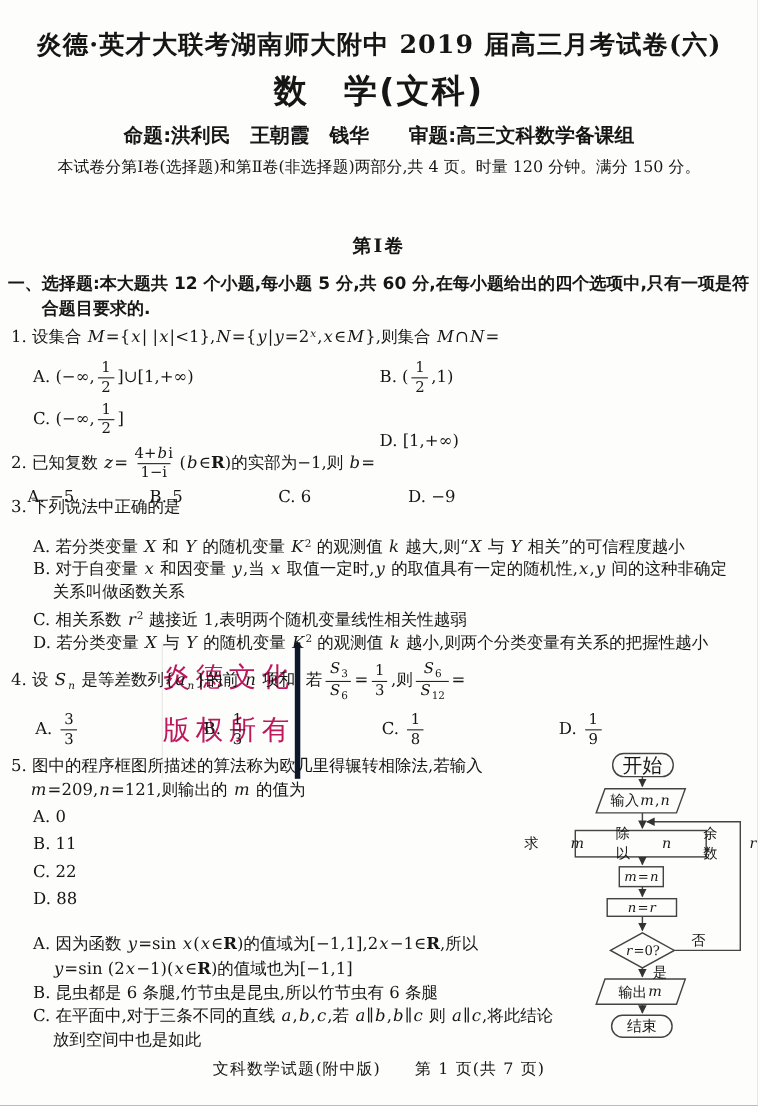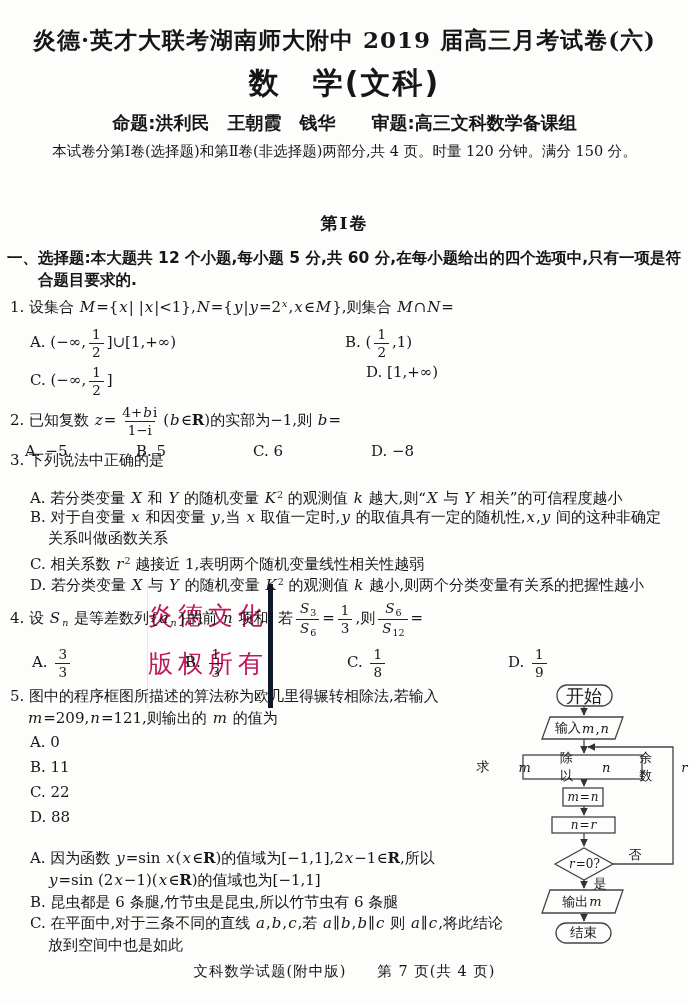--- a/index.html
+++ b/index.html
@@ -60,30 +60,30 @@
         <span class="den">2</span>
       </span>]∪[1,+∞)</div>
   <div class="abs q tall" style="top:322px; left:345px;">B. (<span class="frac">
         <span class="num">1</span>
         <span class="den">2</span>
       </span>,1)</div>
   <div class="abs q tall" style="top:360px; left:30px;">C. (−∞,<span class="frac">
         <span class="num">1</span>
         <span class="den">2</span>
       </span>]</div>
-  <div class="abs q tall" style="top:352px; left:345px;margin-left:21px;">D. [1,+∞)</div>
+  <div class="abs q tall" style="top:380px; left:345px;">D. [1,+∞)</div>
 
   <div class="abs q tall" style="top:400px; left:10px;">2. 已知复数 <i>z</i>=<span class="frac">
         <span class="num">4+<i>b</i>i</span>
         <span class="den">1−i</span>
       </span>(<i>b</i>∈<b class="setR">R</b>)的实部为−1,则 <i>b</i>=</div>
   <div class="abs q" style="top:441px; left:25px;">A. −5</div>
   <div class="abs q" style="top:441px; left:136px;">B. 5</div>
   <div class="abs q" style="top:441px; left:253px;text-align:right;">C. 6</div>
-  <div class="abs q" style="top:441px; left:371px;">D. −8</div>
+  <div class="abs q" style="top:441px; left:371px;">D. −9</div>
 
   <div class="abs q" style="top:450px; left:10px;">3. 下列说法中正确的是</div>
   <div class="abs q" style="top:484px; left:30px; width:645px;">A. 若分类变量 <i>X</i> 和 <i>Y</i> 的随机变量 <i>K</i><sup>2</sup> 的观测值 <i>k</i> 越大,则“<i>X</i> 与 <i>Y</i> 相关”的可信程度越小</div>
   <div class="abs q hang" style="top:507px; left:30px; width:648px;">B. 对于自变量 <i>x</i> 和因变量 <i>y</i>,当 <i>x</i> 取值一定时,<i>y</i> 的取值具有一定的随机性,<i>x</i>,<i>y</i> 间的这种非确定<br>关系叫做函数关系</div>
   <div class="abs q" style="top:550px; left:30px; width:645px;">C. 相关系数 <i>r</i><sup>2</sup> 越接近 1,表明两个随机变量线性相关性越弱</div>
   <div class="abs q" style="top:571px; left:30px; width:645px;">D. 若分类变量 <i>X</i> 与 <i>Y</i> 的随机变量 <i>K</i><sup>2</sup> 的观测值 <i>k</i> 越小,则两个分类变量有关系的把握性越小</div>
 
   <div class="abs q tall" style="top:598px; left:10px;">4. 设 <i>S</i><sub><i>n</i></sub> 是等差数列{<i>a</i><sub><i>n</i></sub>}的前 <i>n</i> 项和. 若<span class="frac">
         <span class="num"><i>S</i><sub>3</sub></span>
         <span class="den"><i>S</i><sub>6</sub></span>
@@ -152,15 +152,15 @@
     <div class="fc-label" style="left:3px; top:79px; width:119px; height:24px;gap:28px;">求<i>m</i>除以<i>n</i>余数<i>r</i></div>
     <div class="fc-label" style="left:43px; top:112px; width:40px; height:18px; font-size:12px;"><i>m</i>=<i>n</i></div>
     <div class="fc-label" style="left:32px; top:141px; width:63px; height:16px; font-size:12px;"><i>n</i>=<i>r</i></div>
     <div class="fc-label" style="left:35px; top:172px; width:58px; height:32px; font-size:12px;"><i>r</i>=0?</div>
     <div class="fc-label" style="left:105px; top:171px; width:20px; height:16px;">否</div>
     <div class="fc-label" style="left:70px; top:200px; width:20px; height:16px;">是</div>
     <div class="fc-label" style="left:22px; top:214px; width:81px; height:23px;">输出<i>m</i></div>
     <div class="fc-label" style="left:36px; top:247px; width:55px; height:20px; font-size:13.5px;">结束</div>
   </div>
 
-  <div class="abs center footer" style="top:962px;">文科数学试题(附中版)　　第 7 页(共 4 页)</div>
+  <div class="abs center footer" style="top:962px;">文科数学试题(附中版)　　第 1 页(共 7 页)</div>
 
 </div>
 
 </body></html>

